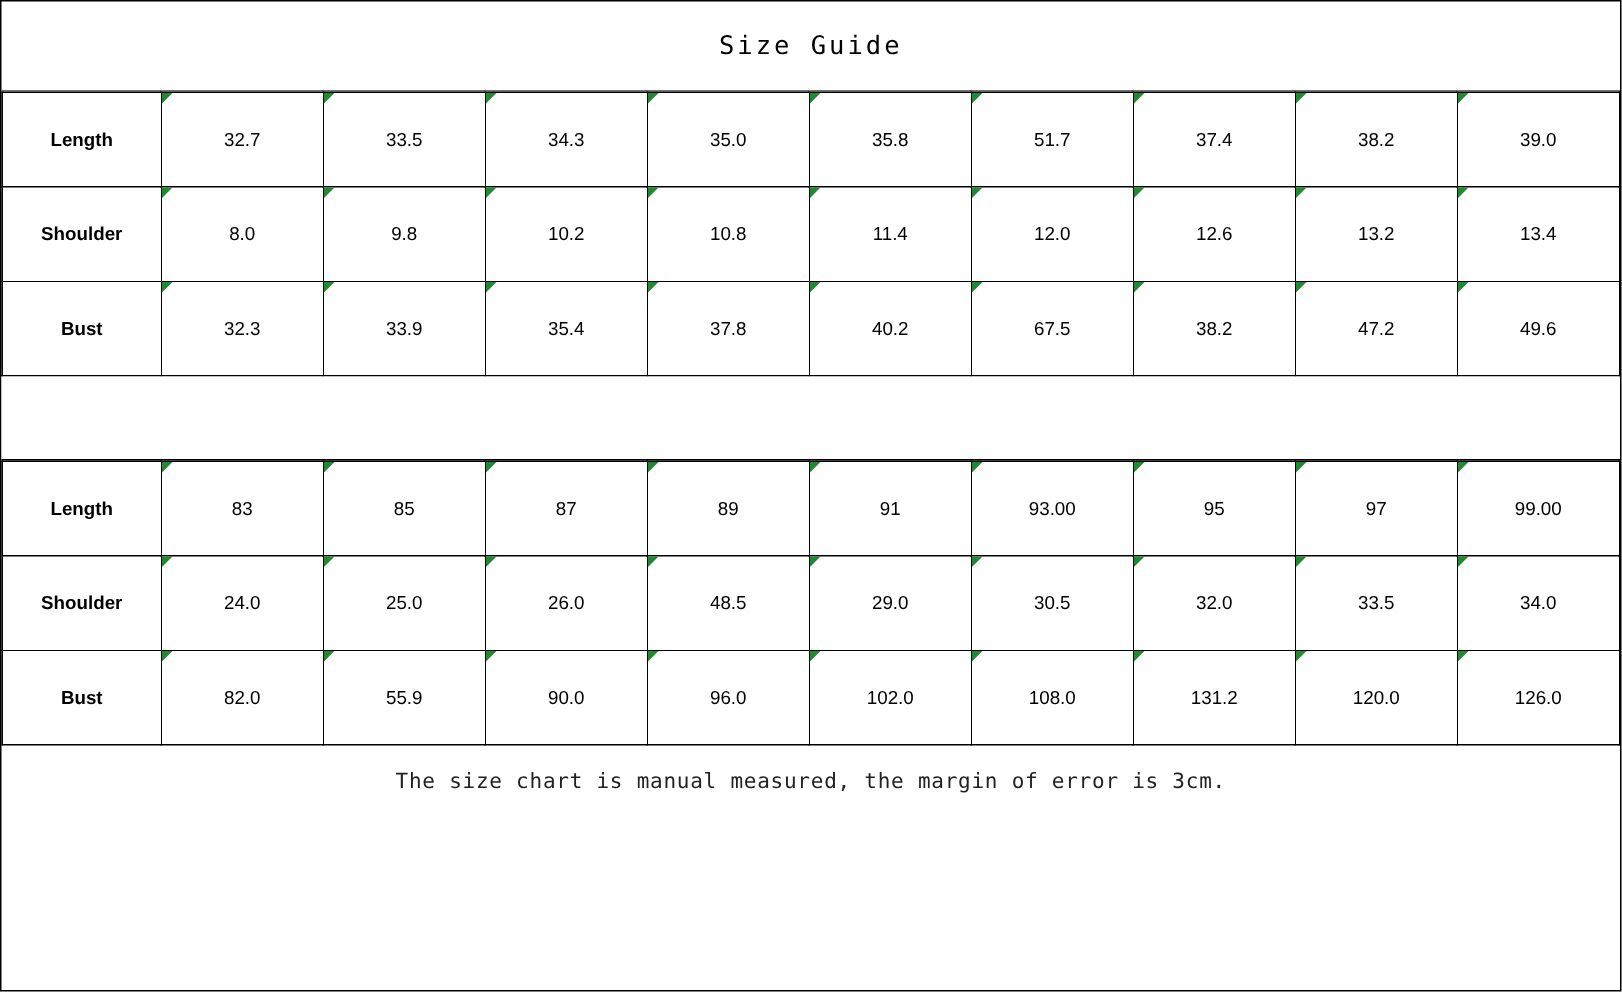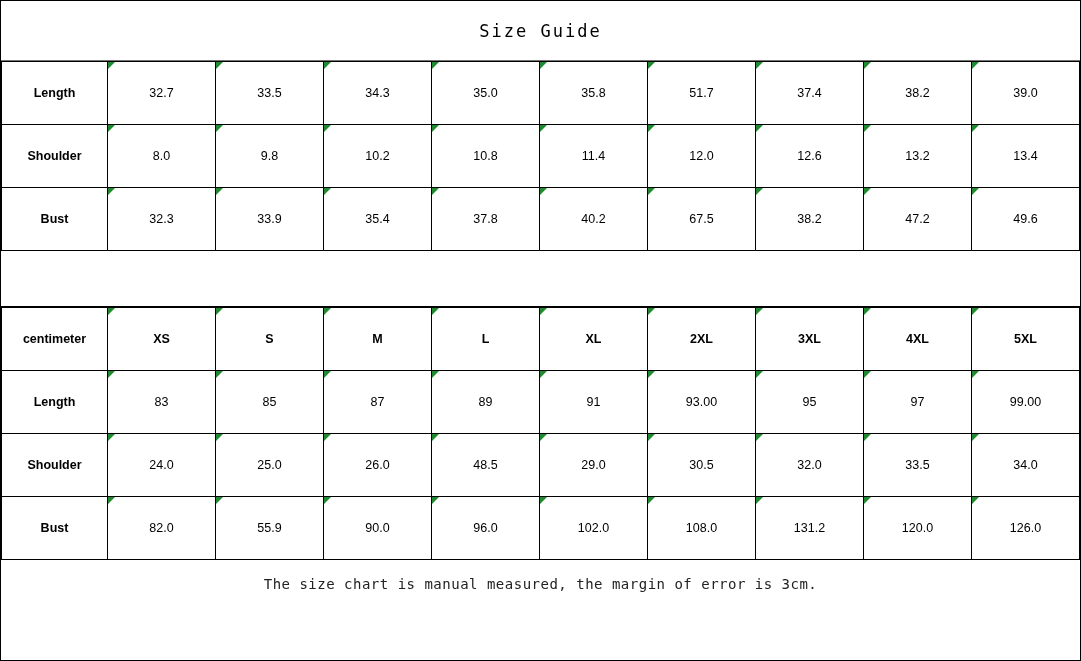--- a/index.html
+++ b/index.html
@@ -153,32 +153,20 @@
         <col>
         <col>
         <col>
         <col>
         <col>
         <col>
         <col>
     </colgroup>
     <tbody>
       <tr>
-        <th class="corner">centimeter</th>
-        <th class="colhead markhead">XS</th>
-        <th class="colhead markhead">S</th>
-        <th class="colhead markhead">M</th>
-        <th class="colhead markhead">L</th>
-        <th class="colhead markhead">XL</th>
-        <th class="colhead markhead">2XL</th>
-        <th class="colhead markhead">3XL</th>
-        <th class="colhead markhead">4XL</th>
-        <th class="colhead markhead">5XL</th>
-      </tr>
-      <tr>
         <th class="rowhead">Length</th>
         <td class="mark">83</td>
         <td class="mark">85</td>
         <td class="mark">87</td>
         <td class="mark">89</td>
         <td class="mark">91</td>
         <td class="mark">93.00</td>
         <td class="mark">95</td>
         <td class="mark">97</td>
         <td class="mark">99.00</td>

